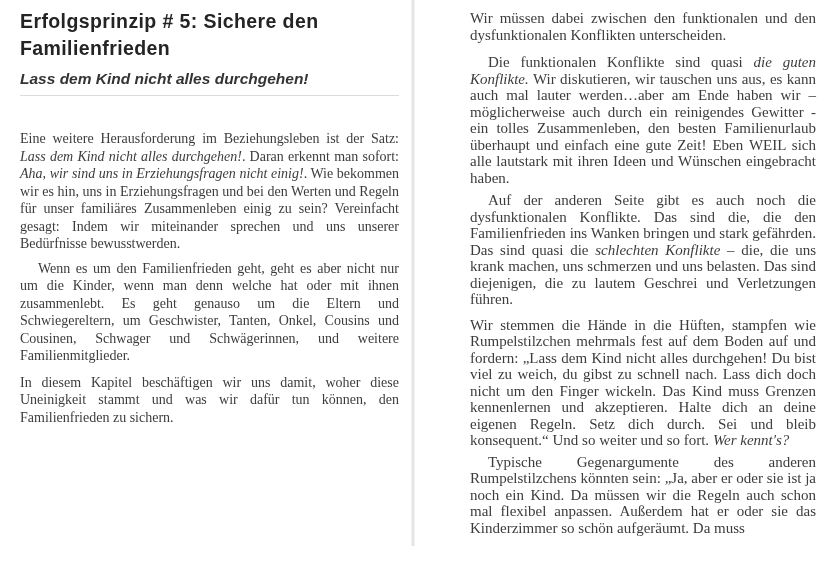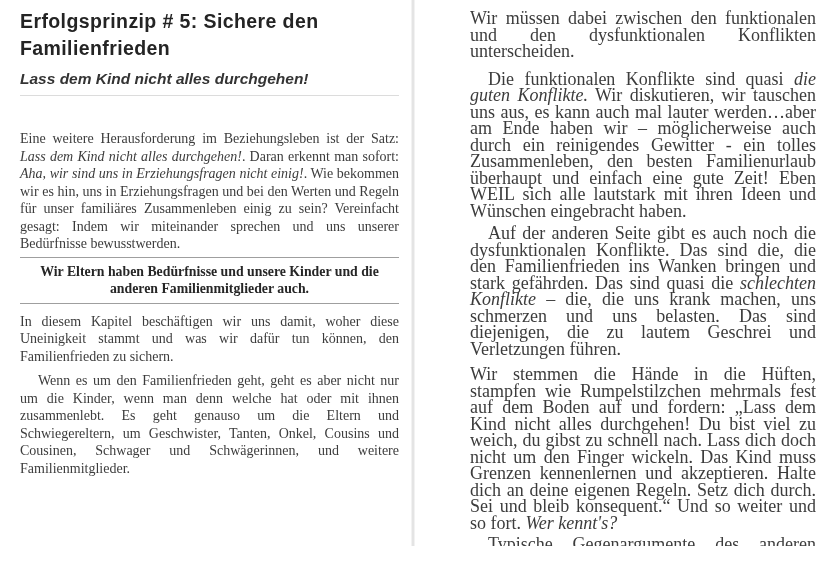--- a/index.html
+++ b/index.html
@@ -39,21 +39,21 @@
     height: 0;
   }
 
   p.body {
     margin: 0;
     font-size: 14px;
     line-height: 17.5px;
     color: #3c3c3c;
     text-align: justify;
   }
-  .page-right p.body { font-size: 18px; line-height: 16.5px; }
+  .page-right p.body { font-size: 15px; line-height: 16.5px; }
   .indent { text-indent: 18px; }
   .it { font-style: italic; }
 
   .callout {
     border-top: 1px solid #9f9f9f;
     border-bottom: 1px solid #9f9f9f;
     padding: 5px 2px;
   }
   .callout p {
     margin: 0;
@@ -93,26 +93,23 @@
 
 <div id="spread">
 
   <div class="page-left">
     <h1 class="chapter-title">Erfolgsprinzip # 5: Sichere den Familienfrieden</h1>
     <p class="chapter-subtitle">Lass dem Kind nicht alles durchgehen!</p>
     <div class="subtitle-rule"></div>
 
     <p class="body p1"><span>Eine weitere Herausforderung im Beziehungsleben ist der Satz: </span><span class="it">Lass dem Kind nicht alles durchgehen!</span><span>. Daran erkennt man sofort: </span><span class="it">Aha, wir sind uns in Erziehungsfragen nicht einig!</span><span>. Wie bekommen wir es hin, uns in Erziehungsfragen und bei den Werten und Regeln für unser familiäres Zusammenleben einig zu sein? Vereinfacht gesagt: Indem wir miteinander sprechen und uns unserer Bedürfnisse bewusstwerden.</span></p>
 
-    <div class="callout callout1">
-      <p>Wir Eltern haben Bedürfnisse und unsere Kinder und die anderen Familienmitglieder auch.</p>
-    </div>
 
+    <p class="body p3 indent"><span>Wenn es um den Familienfrieden geht, geht es aber nicht nur um die Kinder, wenn man denn welche hat oder mit ihnen zusammenlebt. Es geht genauso um die Eltern und Schwiegereltern, um Geschwister, Tanten, Onkel, Cousins und Cousinen, Schwager und Schwägerinnen, und weitere Familienmitglieder.</span></p>
     <p class="body p2"><span>In diesem Kapitel beschäftigen wir uns damit, woher diese Uneinigkeit stammt und was wir dafür tun können, den Familienfrieden zu sichern.</span></p>
-    <p class="body p3 indent"><span>Wenn es um den Familienfrieden geht, geht es aber nicht nur um die Kinder, wenn man denn welche hat oder mit ihnen zusammenlebt. Es geht genauso um die Eltern und Schwiegereltern, um Geschwister, Tanten, Onkel, Cousins und Cousinen, Schwager und Schwägerinnen, und weitere Familienmitglieder.</span></p>
 
   </div>
 
   <div class="gutter"></div>
 
   <div class="page-right">
     <p class="body p1r"><span>Wir müssen dabei zwischen den funktionalen und den dysfunktionalen Konflikten unterscheiden.</span></p>
     <p class="body p2 indent"><span>Die funktionalen Konflikte sind quasi </span><span class="it">die guten Konflikte.</span><span> Wir diskutieren, wir tauschen uns aus, es kann auch mal lauter werden…aber am Ende haben wir – möglicherweise auch durch ein reinigendes Gewitter - ein tolles Zusammenleben, den besten Familienurlaub überhaupt und einfach eine gute Zeit! Eben WEIL sich alle lautstark mit ihren Ideen und Wünschen eingebracht haben.</span></p>
     <p class="body p3 indent"><span>Auf der anderen Seite gibt es auch noch die dysfunktionalen Konflikte. Das sind die, die den Familienfrieden ins Wanken bringen und stark gefährden. Das sind quasi die </span><span class="it">schlechten Konflikte</span><span> – die, die uns krank machen, uns schmerzen und uns belasten. Das sind diejenigen, die zu lautem Geschrei und Verletzungen führen.</span></p>
 

